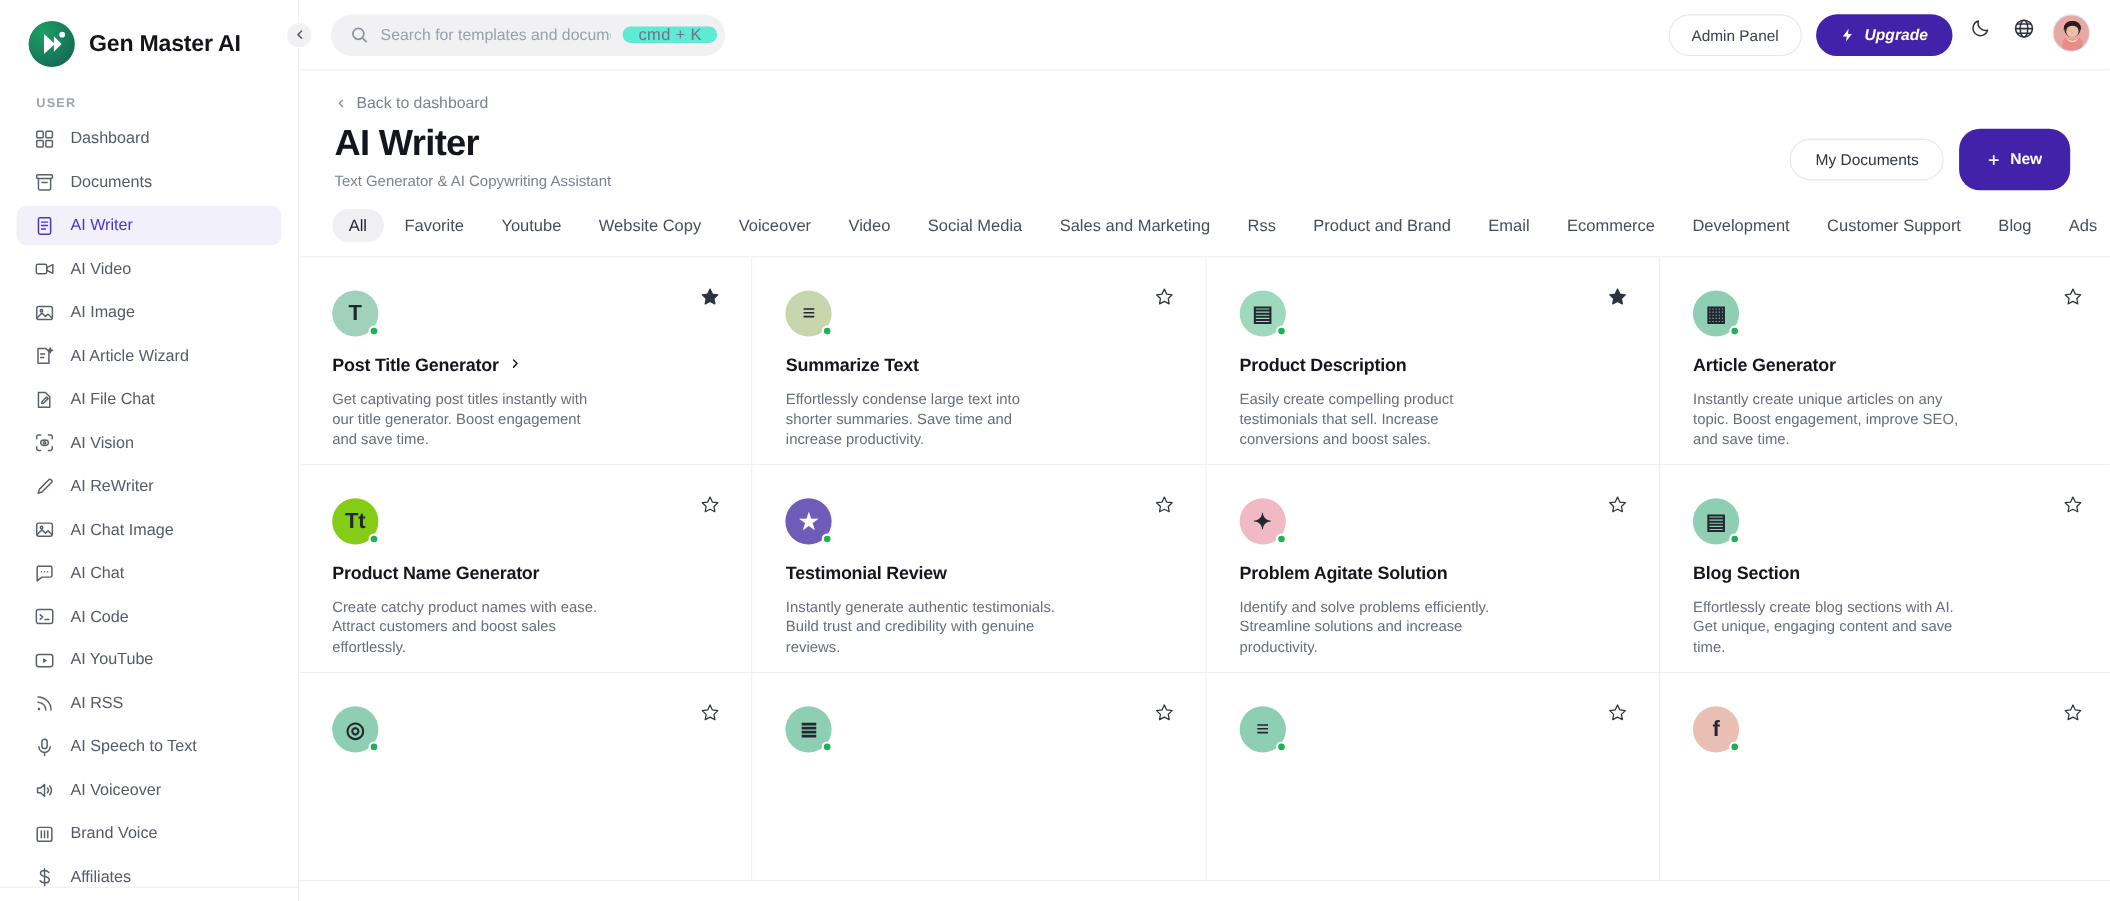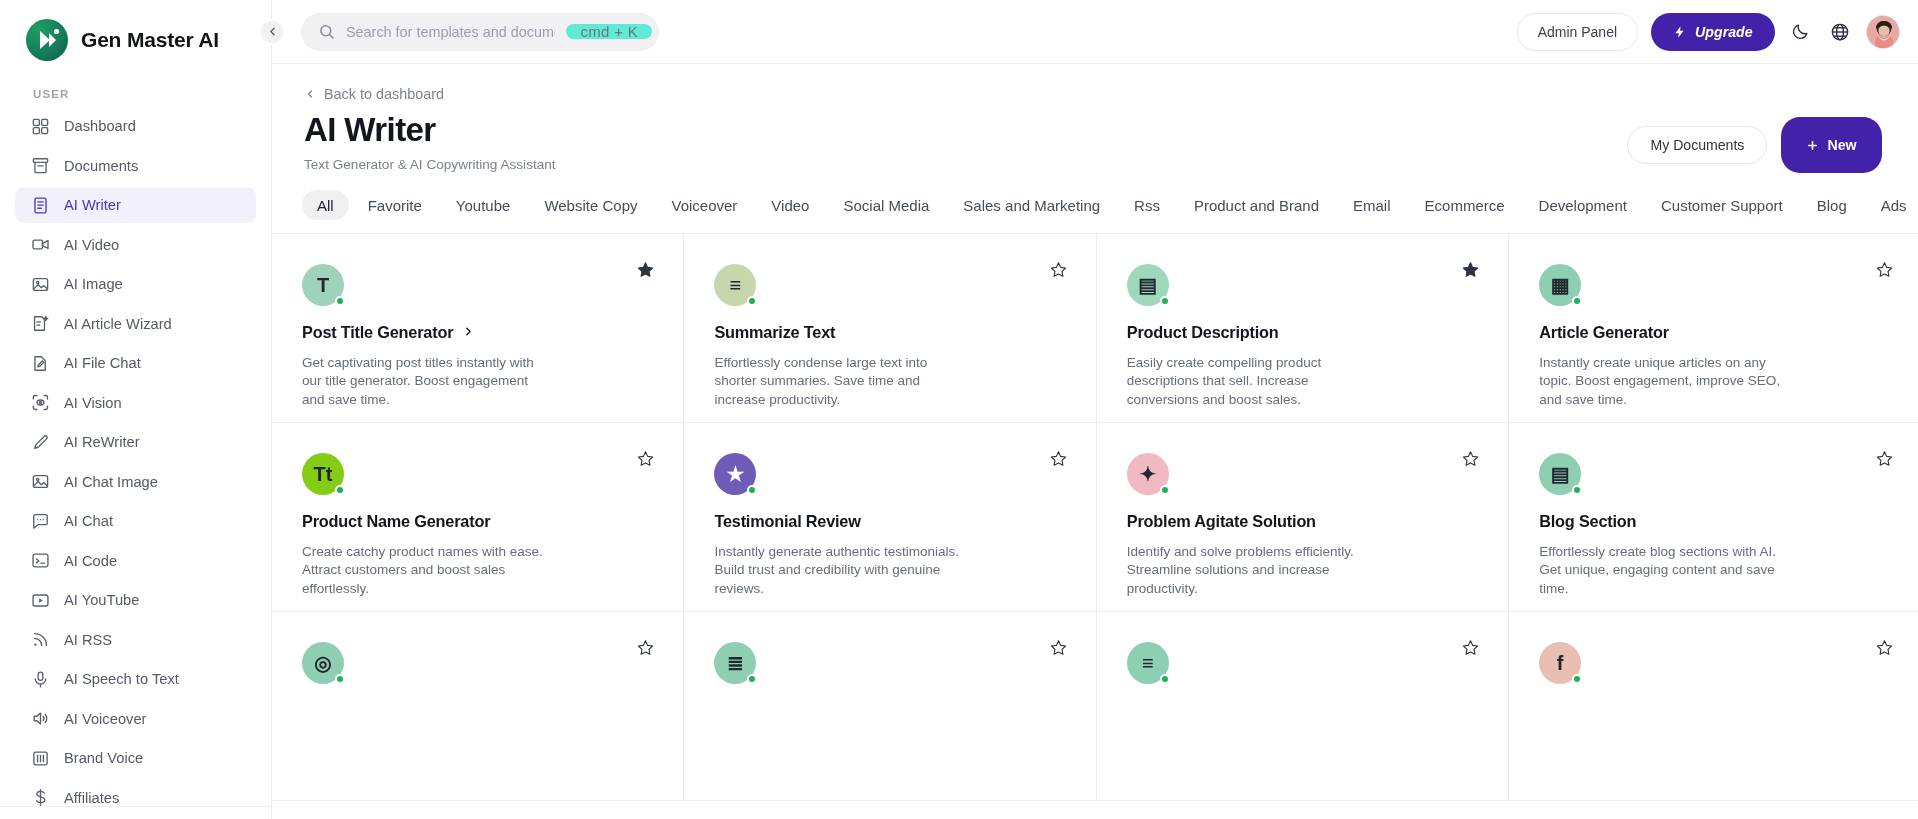--- a/index.html
+++ b/index.html
@@ -65,21 +65,21 @@
   }
   .search-input {
     flex: 1; border: none; outline: none; background: transparent;
     font-size: 14.4px; color: #3c4150; font-family: "Liberation Sans", sans-serif;
   }
   .search-input::placeholder { color: #9a9fae; }
   .kbd {
     background: #5eead4; border-radius: 14px; height: 15px; padding: 0 14px;
     display: flex; align-items: center; font-size: 15px; color: #6f7484; gap: 5px; letter-spacing: .3px;
   }
-  .topbar-right { margin-left: auto; display: flex; align-items: center; gap: 13px; }
+  .topbar-right { margin-left: auto; display: flex; gap: 13px; }
   .pill-btn {
     height: 38px; padding: 0 20px; border-radius: 19px; border: 1px solid #e6e6ec;
     background: #fff; display: flex; align-items: center; font-size: 14px; color: #3c4150; cursor: pointer;
   }
   .upgrade-btn {
     height: 38px; padding: 0 22px; border-radius: 19px; background: #4122a8; color: #fff;
     display: flex; align-items: center; gap: 8px; font-size: 14.2px; font-weight: 600;
     border: none; cursor: pointer; font-style: italic;
   }
   .icon-btn { width: 26px; height: 26px; display: flex; align-items: center; justify-content: center; color: #2e3340; cursor: pointer; }
@@ -467,21 +467,21 @@
             </div>
           </div>
           <div class="card">
             <div class="card-ico" style="background: rgb(158, 216, 189); color: rgb(35, 39, 47);">
               <span>▤</span>
               <span class="dot"></span>
             </div>
             <div class="card-title">
               <span>Product Description</span>
             </div>
-            <div class="card-desc">Easily create compelling product descriptions that sell. Increase conversions and boost sales.</div>
+            <div class="card-desc">Easily create compelling product testimonials that sell. Increase conversions and boost sales.</div>
             <div class="fav">
               <svg width="17" height="17" viewBox="0 0 24 24" fill="#2e3340" stroke="#2e3340" stroke-width="1.6" stroke-linejoin="round">
                 <polygon points="12,2.6 15,9 22,9.9 17,14.7 18.2,21.5 12,18.3 5.8,21.5 7,14.7 2,9.9 9,9"></polygon>
               </svg>
             </div>
           </div>
           <div class="card">
             <div class="card-ico" style="background: rgb(142, 207, 180); color: rgb(35, 39, 47);">
               <span>▦</span>
               <span class="dot"></span>

